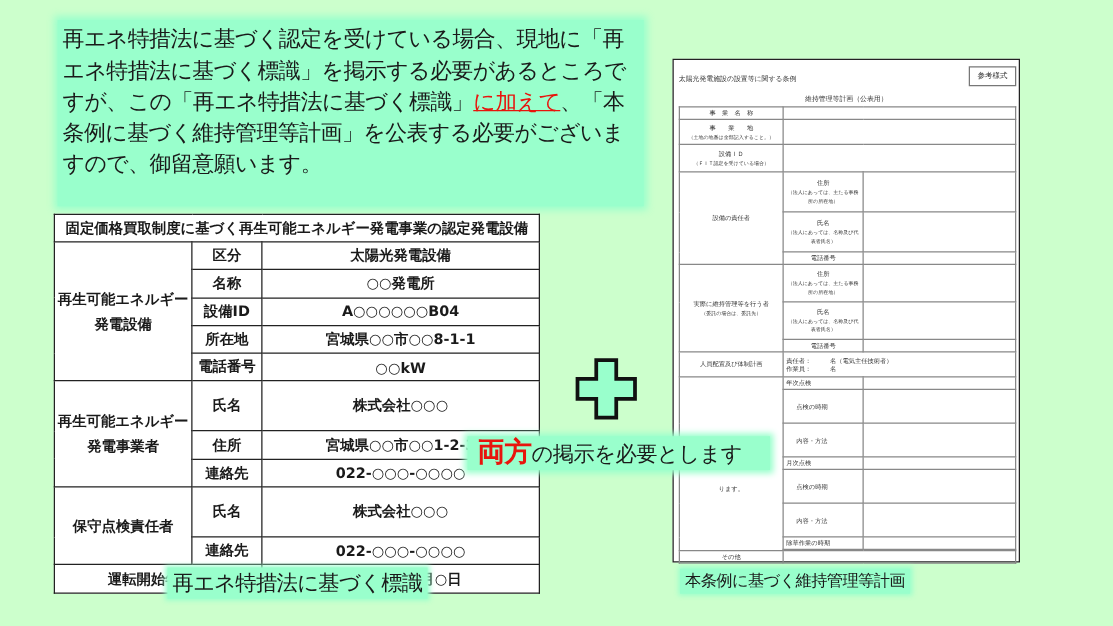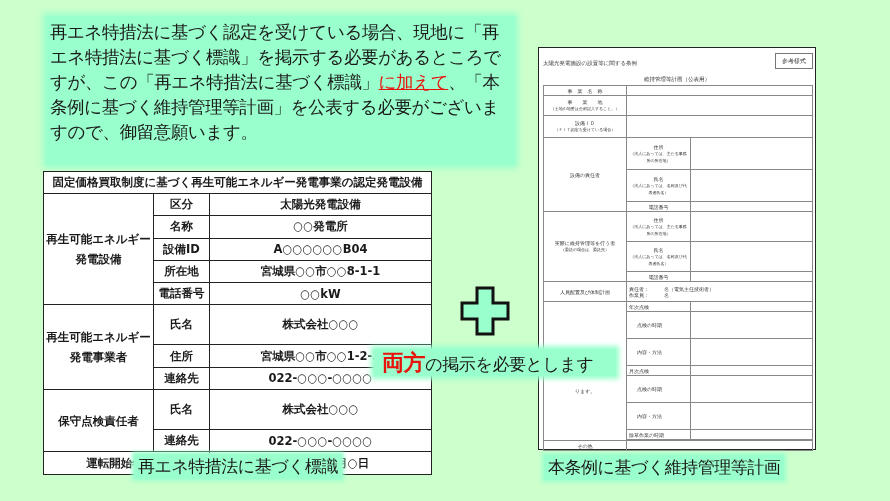--- a/index.html
+++ b/index.html
@@ -54,21 +54,21 @@
   .ft { position: absolute; left: 4px; top: 37px; width: 270px; border-collapse: collapse; font-size: 5px; }
   .ft td { border: 1px solid #888; padding: 0 2px; vertical-align: middle; }
   .ft .c1 { width: 83px; text-align: center; }
   .ft .c2 { width: 64px; text-align: center; }
   .ft .l { text-align: left; }
   .ft .sm { font-size: 4px; line-height: 7px; }
 
   .form-caption {
     position: absolute; left: 544px; top: 455px;
     background: #99ffcc; box-shadow: 0 0 4px 2px #99ffcc;
-    font-size: 17px; padding: 1px 4px; letter-spacing: -0.5px;
+    font-size: 13px; padding: 1px 4px; letter-spacing: -0.5px;
   }
 </style>
 </head>
 <body>
 
 <div class="notice">
   <div class="notice-body"><span>再エネ特措法に基づく認定を受けている場合、現地に「再エネ特措法に基づく標識」を掲示する必要があるところですが、この「再エネ特措法に基づく標識」</span><span class="red">に加えて</span><span>、「本条例に基づく維持管理等計画」を公表する必要がございますので、御留意願います。</span></div>
 </div>
 
 <table class="sign">

